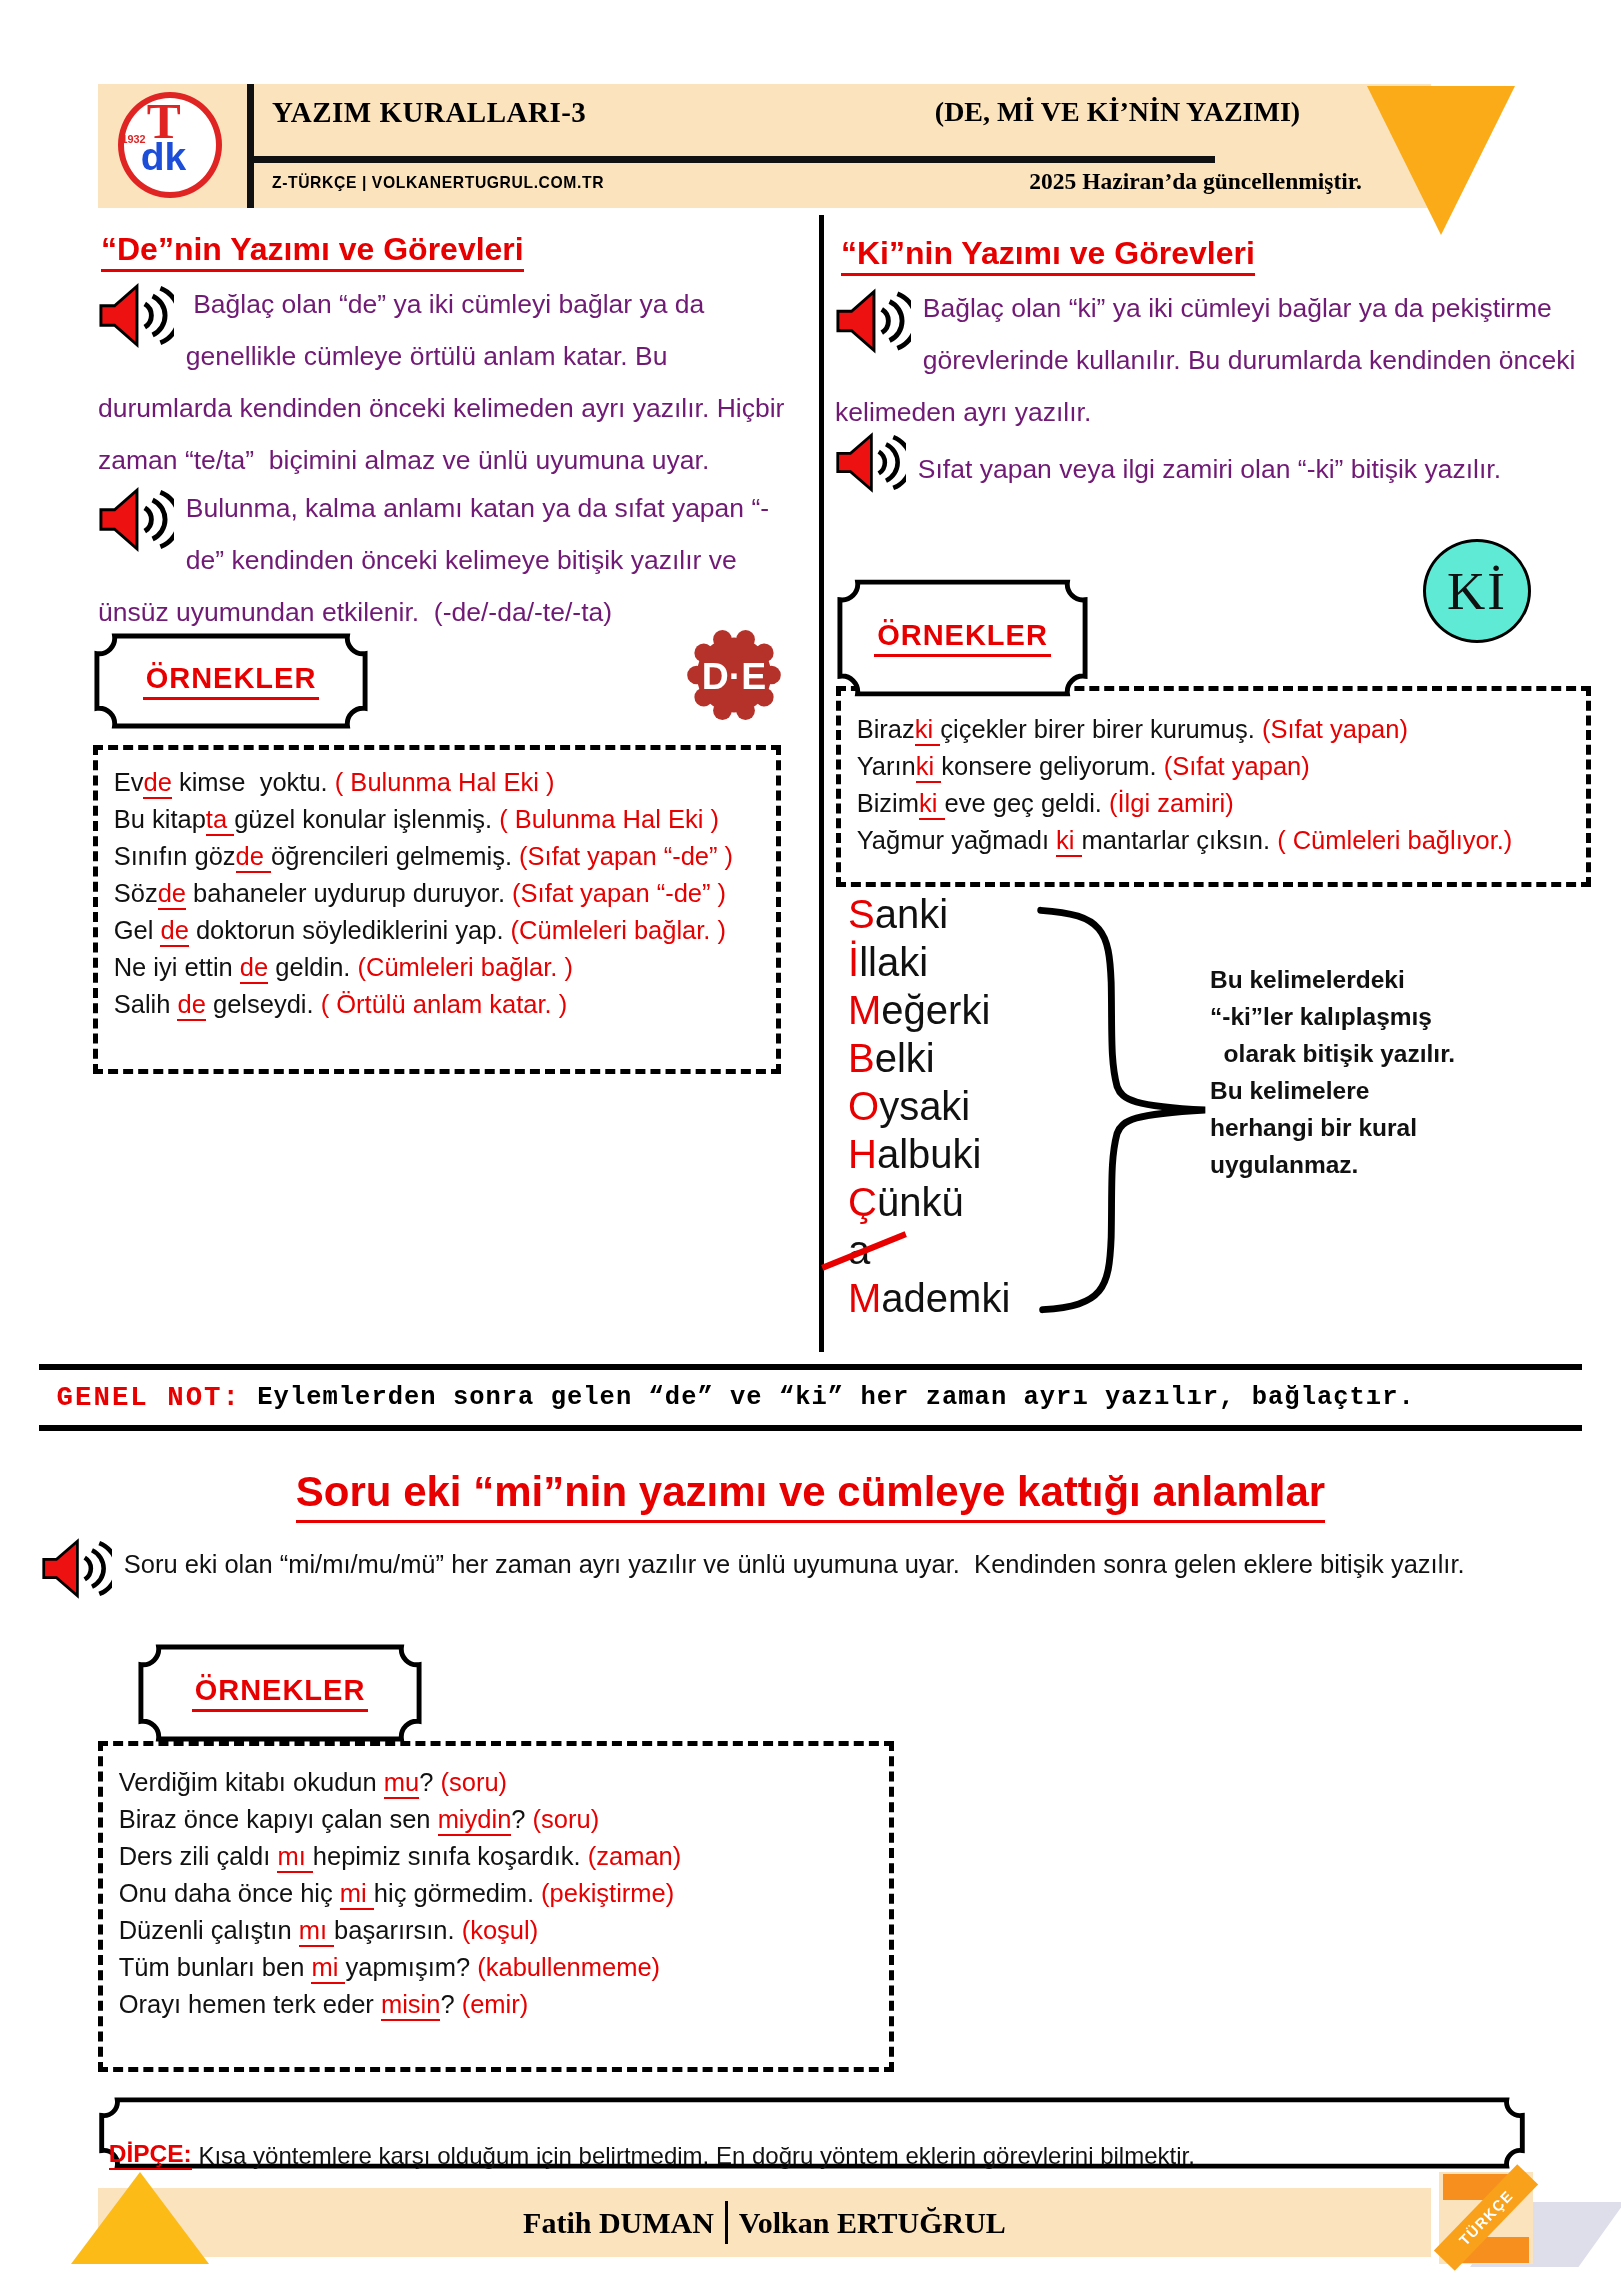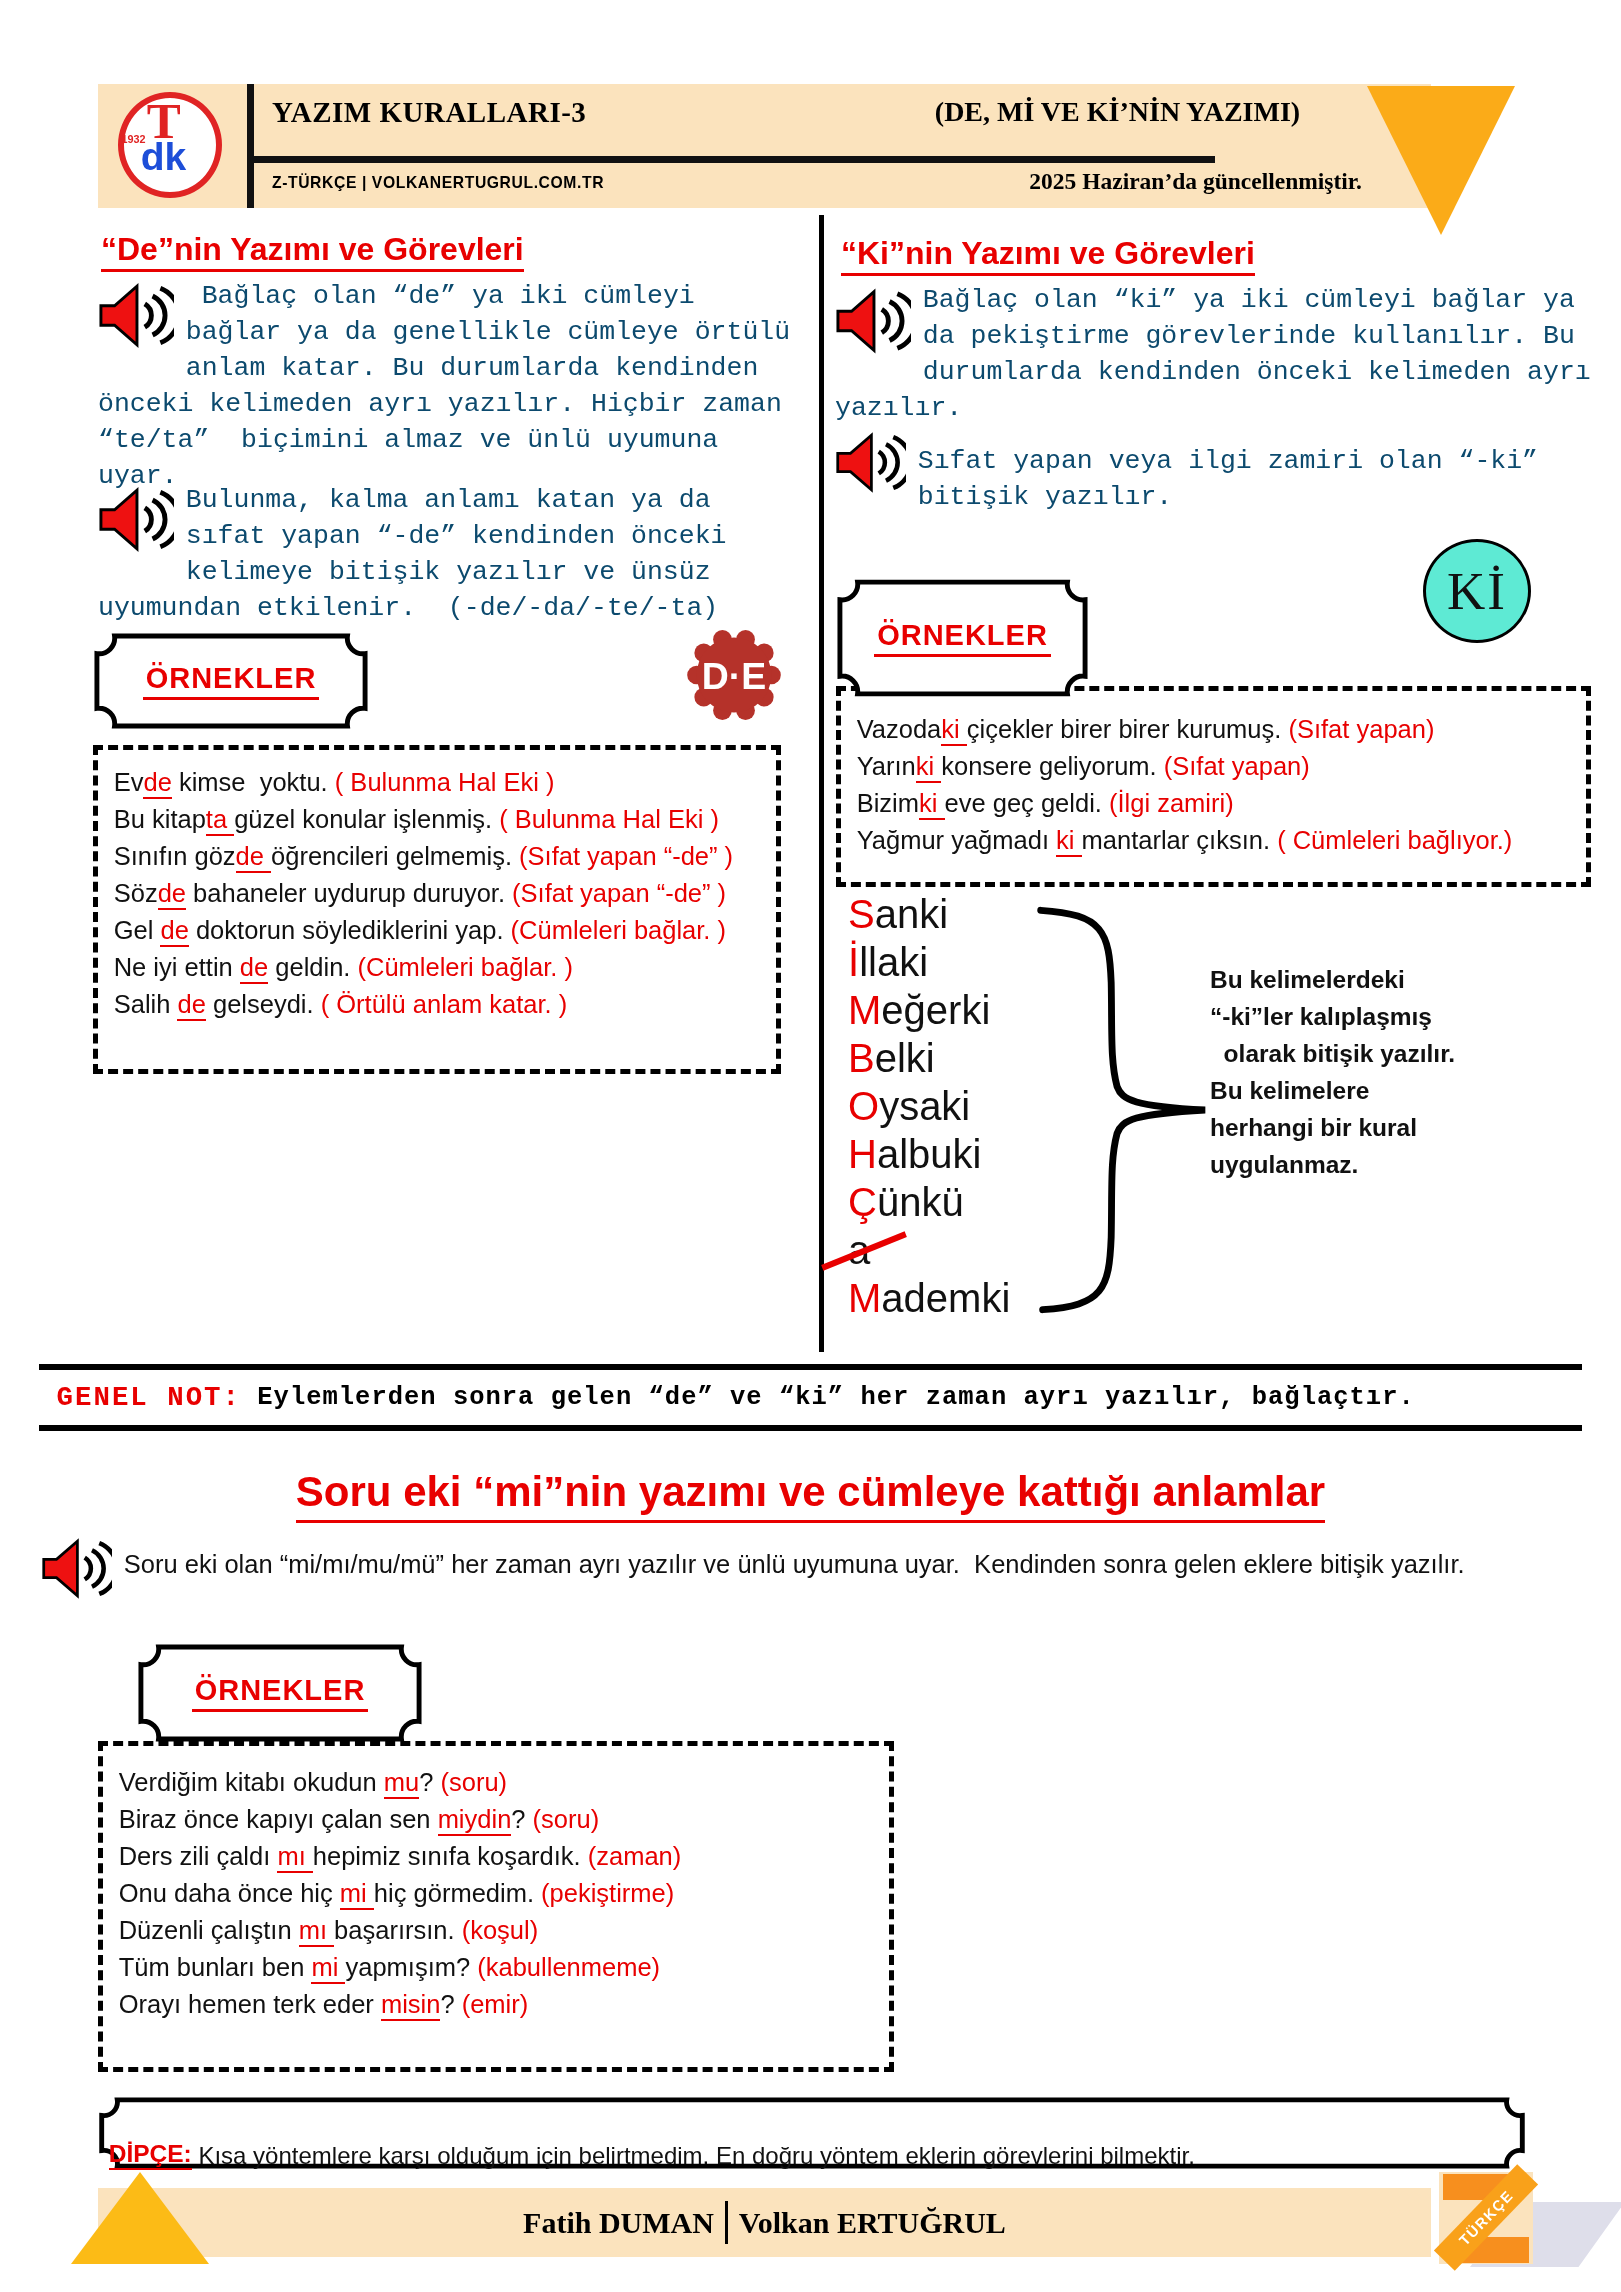--- a/index.html
+++ b/index.html
@@ -28,21 +28,21 @@
   .hdr-site{left:174px;top:90px;font-size:15.7px;font-weight:bold;letter-spacing:0.6px;color:#000;}
   .hdr-updated{left:823px;top:84px;width:441px;text-align:right;font-family:"Liberation Serif",serif;font-weight:bold;font-size:23.5px;}
   .hdr-triangle{left:1367px;top:86px;width:0;height:0;border-left:74px solid transparent;border-right:74px solid transparent;border-top:149px solid var(--orange);}
 
   .col-divider{left:819px;top:215px;width:4.9px;height:1137px;background:#000;}
 
   
   .sec-title{font-weight:bold;font-size:32px;color:var(--red);}
   .sec-title span{border-bottom:3.9px solid var(--red);padding-bottom:2px;}
 
-  .para{font-size:26.5px;line-height:36px;color:#0c4a6e;font-family:Liberation Mono, monospace;}
+  .para{font-size:26.5px;line-height:52px;color:#701a75;}
   .spk{float:left;margin:2px 11.8px 2px 0;}
   .spk svg{display:block;}
 
   
   .plaque{display:flex;align-items:center;justify-content:center;}
   .plaque svg{position:absolute;left:0;top:0;}
   .plaque .lbl{position:relative;color:var(--red);font-weight:bold;font-size:29px;letter-spacing:1px;border-bottom:3.9px solid var(--red);padding:0 2.9px 2.9px;}
 
   .dashedbox{border:5.9px dashed #000;background:#fff;padding:13.7px 15.7px;}
   .ln{font-size:25.5px;line-height:37px;color:#111;}
@@ -196,21 +196,21 @@
     </div>
 
   <div class="abs plaque" style="left:836px;top:578px;width:253px;height:120px;z-index:2;">
     <svg width="253" height="120" viewBox="0 0 258 122">
         <path d="M22 4 H236 A16 16 0 0 0 254 22 V100 A16 16 0 0 0 236 118 H22 A16 16 0 0 0 4 100 V22 A16 16 0 0 0 22 4 Z" fill="#fff" stroke="#000" stroke-width="5"></path>
       </svg>
     <span class="lbl">ÖRNEKLER</span>
   </div>
 
   <div class="abs dashedbox" style="left:836px;top:686px;width:755px;height:201px;padding-top:19.6px;">
-      <div class="ln"><span class="sg ">Vazoda</span><span class="sg ru">ki </span><span class="sg ">çiçekler birer birer kurumuş. </span><span class="sg r">(Sıfat yapan)</span></div>
+      <div class="ln"><span class="sg ">Biraz</span><span class="sg ru">ki </span><span class="sg ">çiçekler birer birer kurumuş. </span><span class="sg r">(Sıfat yapan)</span></div>
       <div class="ln"><span class="sg ">Yarın</span><span class="sg ru">ki </span><span class="sg ">konsere geliyorum. </span><span class="sg r">(Sıfat yapan)</span></div>
       <div class="ln"><span class="sg ">Bizim</span><span class="sg ru">ki </span><span class="sg ">eve geç geldi. </span><span class="sg r">(İlgi zamiri)</span></div>
       <div class="ln"><span class="sg ">Yağmur yağmadı </span><span class="sg ru">ki </span><span class="sg ">mantarlar çıksın. </span><span class="sg r">( Cümleleri bağlıyor.)</span></div>
     </div>
 
   <div class="abs wordlist" style="left:848px;top:890px;">
       <div class="ln"><span class="sg wi">S</span><span class="sg ">anki</span></div>
       <div class="ln"><span class="sg wi">İ</span><span class="sg ">llaki</span></div>
       <div class="ln"><span class="sg wi">M</span><span class="sg ">eğerki</span></div>
       <div class="ln"><span class="sg wi">B</span><span class="sg ">elki</span></div>

